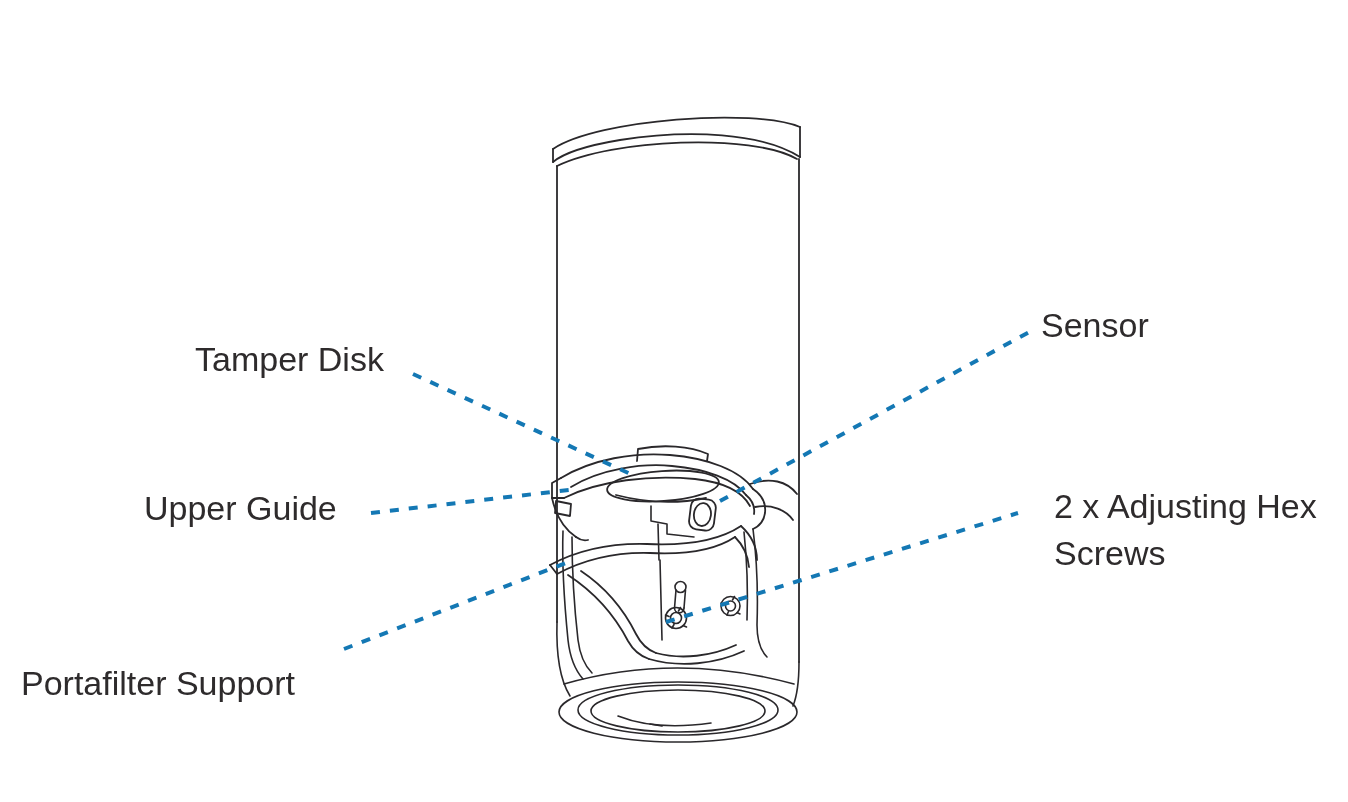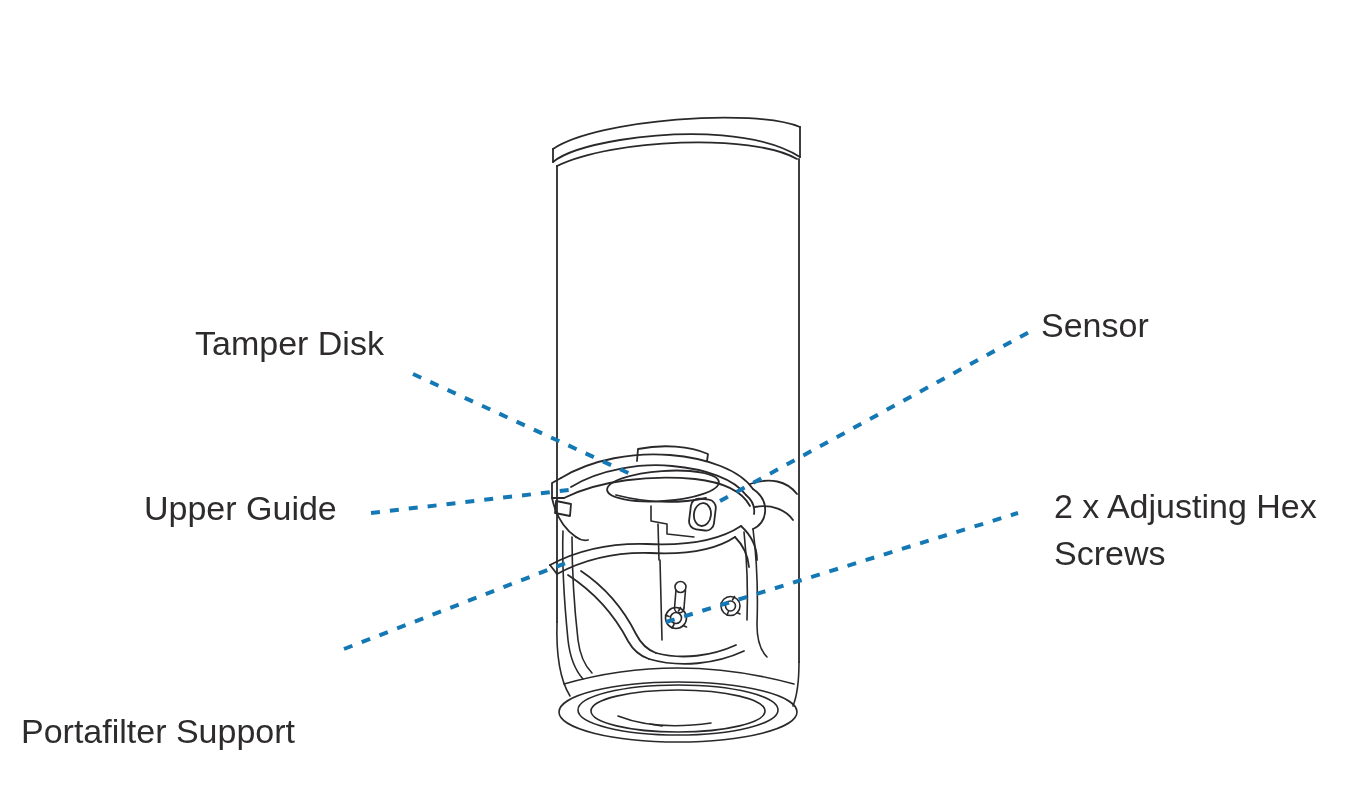--- a/index.html
+++ b/index.html
@@ -124,22 +124,22 @@
 
     <g fill="none" stroke="#1478b4" stroke-width="4" stroke-dasharray="9 10" stroke-linecap="butt">
       <line x1="413" y1="374" x2="637" y2="477" stroke="#1478b4"></line>
       <line x1="720" y1="501" x2="1031" y2="331" stroke="#1478b4"></line>
       <line x1="371" y1="513" x2="577" y2="489" stroke="#1478b4"></line>
       <line x1="666" y1="622" x2="1018" y2="513" stroke="#1478b4"></line>
       <line x1="344" y1="649" x2="571" y2="561" stroke="#1478b4"></line>
     </g>
   </svg>
 
-  <div class="label" style="left:195px;top:320px;">Tamper Disk</div>
+  <div class="label" style="left:195px;top:336px;">Tamper Disk</div>
 
   <div class="label" style="left:144px;top:485px;">Upper Guide</div>
 
   <div class="label" style="left:1041px;top:302px;">Sensor</div>
 
   <div class="label wrap" style="left:1022px;top:483px;width:300px;">2 x Adjusting Hex Screws</div>
 
-  <div class="label" style="left:21px;top:660px;margin-top:48px;">Portafilter Support</div>
+  <div class="label" style="left:21px;top:660px;">Portafilter Support</div>
 </div>
 
 </body></html>

